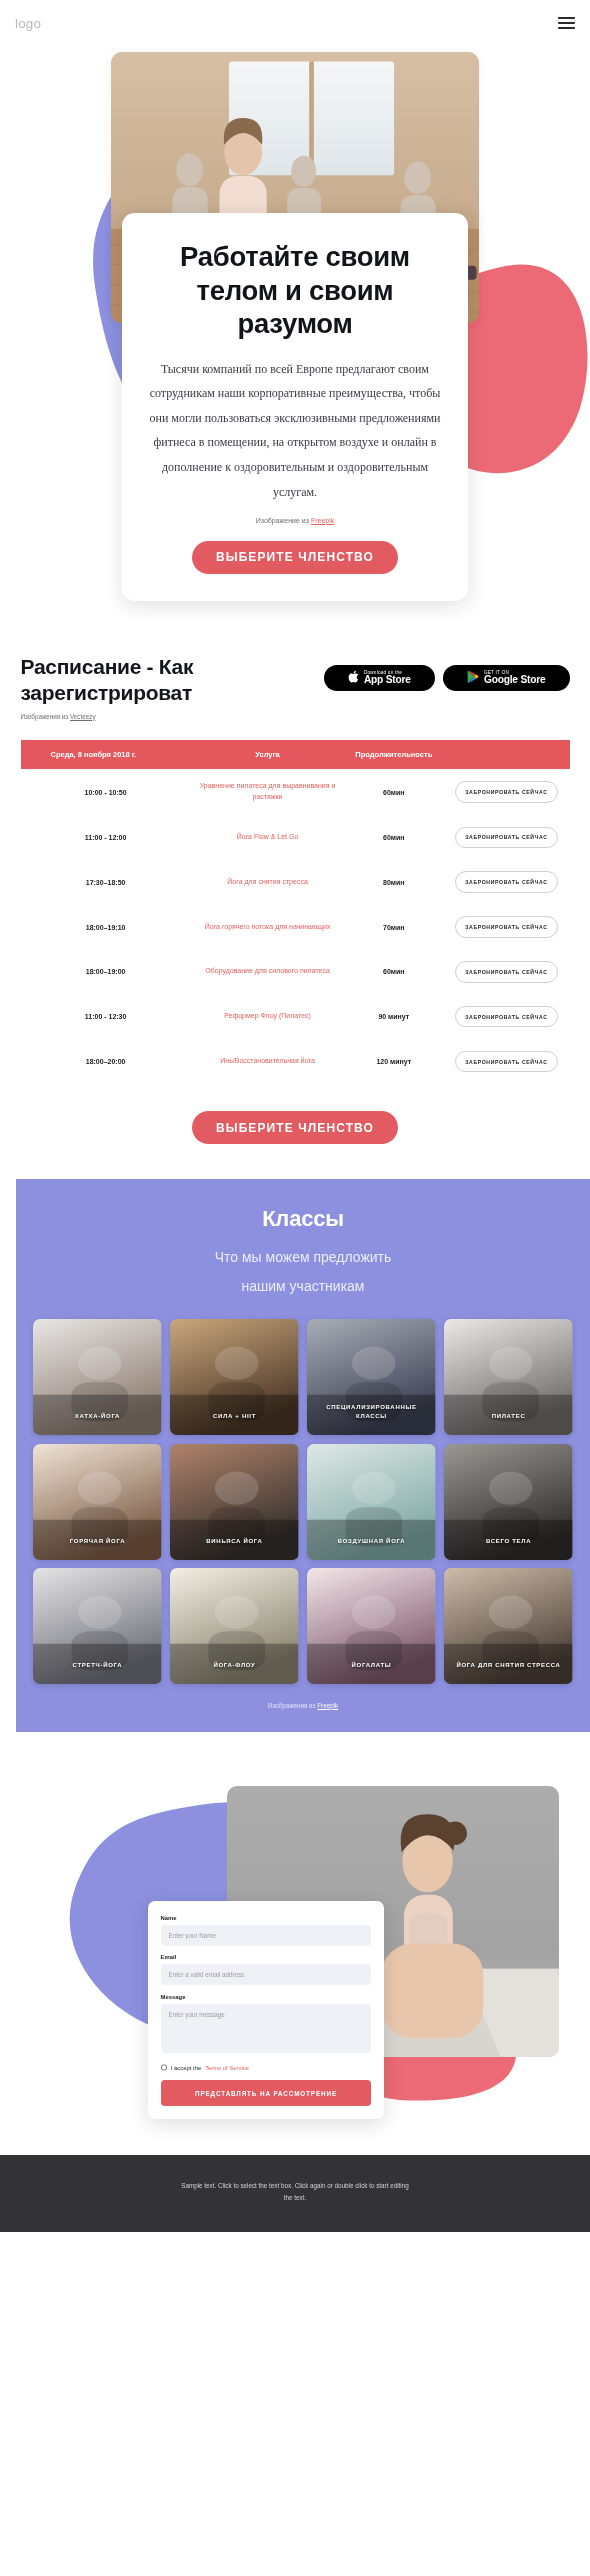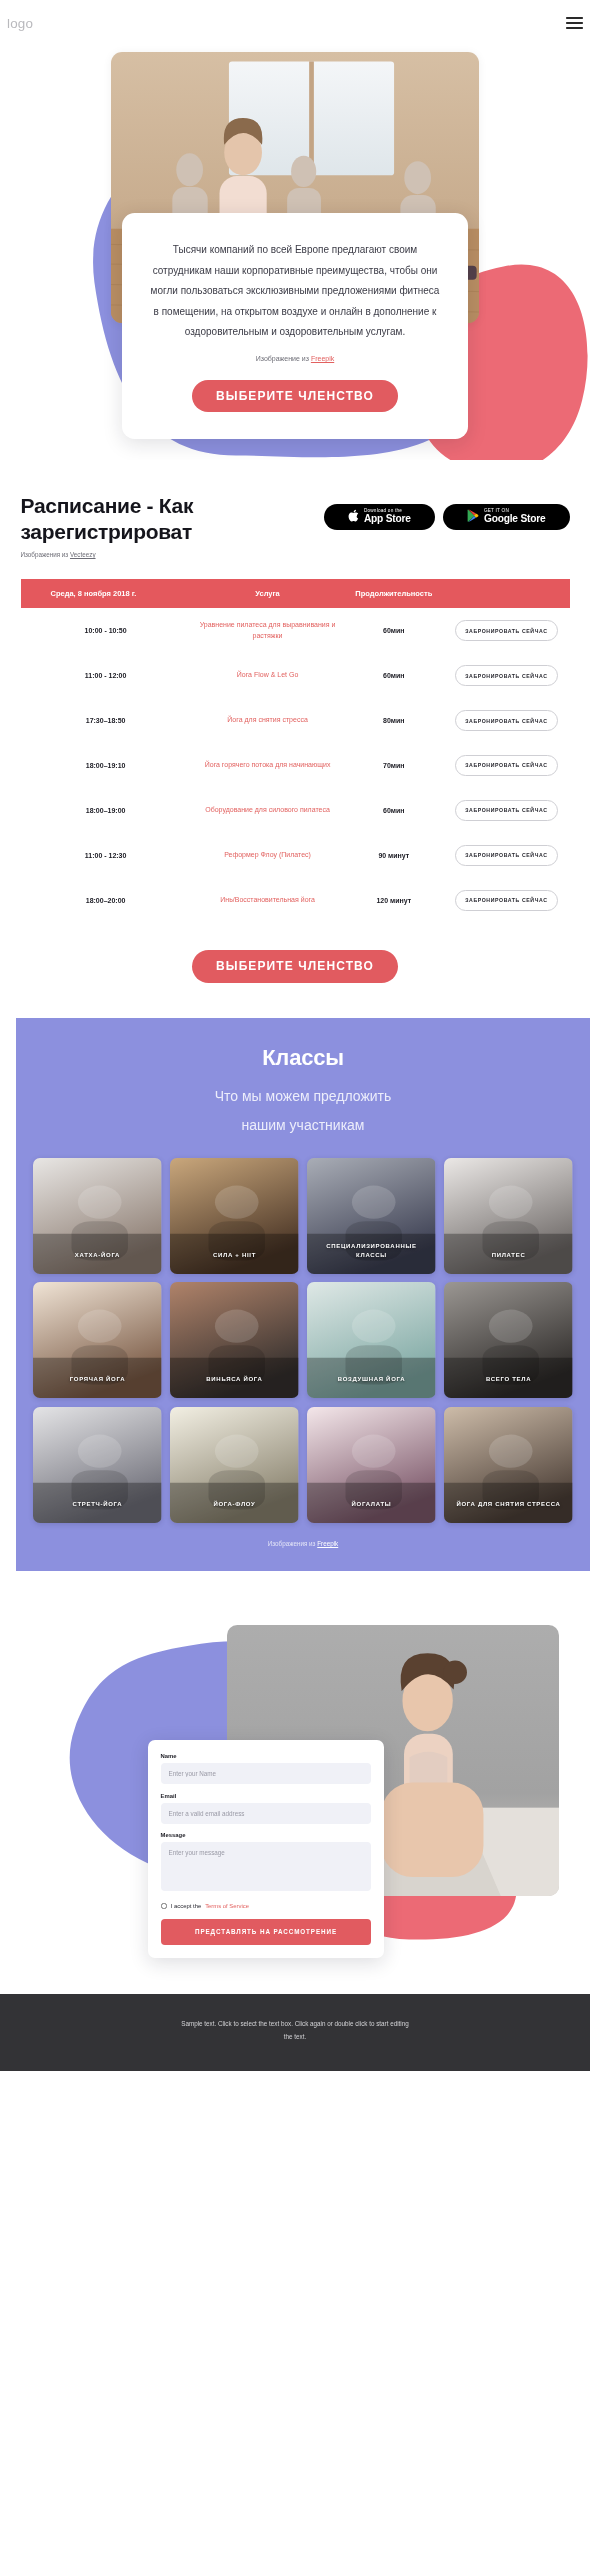--- a/index.html
+++ b/index.html
@@ -11,21 +11,21 @@
     -webkit-font-smoothing: antialiased;
   }
   body { width: 590px; overflow-x: hidden; position: relative; }
 
   
   .site-header {
     height: 46px;
     display: flex;
     align-items: center;
     justify-content: space-between;
-    padding: 0 7px;
+    padding: 0 15px;
     background: #fff;
     position: relative;
     z-index: 40;
   }
   .logo-text {
     font-size: 13.4px;
     color: #b9b9bd;
     letter-spacing: 0.2px;
     font-weight: 400;
   }
@@ -71,25 +71,26 @@
   }
   .hero-title {
     font-size: 27.5px;
     line-height: 1.22;
     font-weight: 700;
     color: #13131a;
     letter-spacing: -0.3px;
     margin-bottom: 15.7px;
   }
   .hero-desc {
-    font-size: 10px;
+    font-size: 12px;
     line-height: 2.05;
     color: #3b3b46;
     max-width: 293px;
     margin: 0 auto 12.6px;
+    font-family: Liberation Serif, serif;
   }
   .credit {
     font-size: 7px;
     color: #6d6d76;
     margin-bottom: 17.3px;
   }
   .credit a { color: #e2605f; text-decoration: underline; }
 
   .btn-pill {
     display: inline-block;
@@ -389,20 +390,21 @@
           <ellipse cx="168" cy="128" rx="24" ry="29" fill="#e4c5ab"></ellipse>
           <path d="M144,118 q24,-30 48,0 q4,-34 -24,-34 q-28,0 -24,34 Z" fill="#8a6a4c"></path>
           <rect x="138" y="158" width="60" height="78" rx="22" fill="#f2ddd2"></rect>
           <rect x="128" y="232" width="82" height="48" rx="16" fill="#2c3a52"></rect>
           <rect x="92" y="268" width="156" height="22" rx="11" fill="#2c3a52"></rect>
         </g>
       </svg>
     </div>
 
     <div class="hero-card">
+      <h1 class="hero-title">Работайте своим телом и своим разумом</h1>
       <p class="hero-desc">Тысячи компаний по всей Европе предлагают своим сотрудникам наши корпоративные преимущества, чтобы они могли пользоваться эксклюзивными предложениями фитнеса в помещении, на открытом воздухе и онлайн в дополнение к оздоровительным и оздоровительным услугам.</p>
       <div class="credit">
         <span>Изображение из </span><a href="#">Freepik</a>
       </div>
       <button class="btn-pill">ВЫБЕРИТЕ ЧЛЕНСТВО</button>
     </div>
   </div>
 </section>
 
 <section class="schedule">

